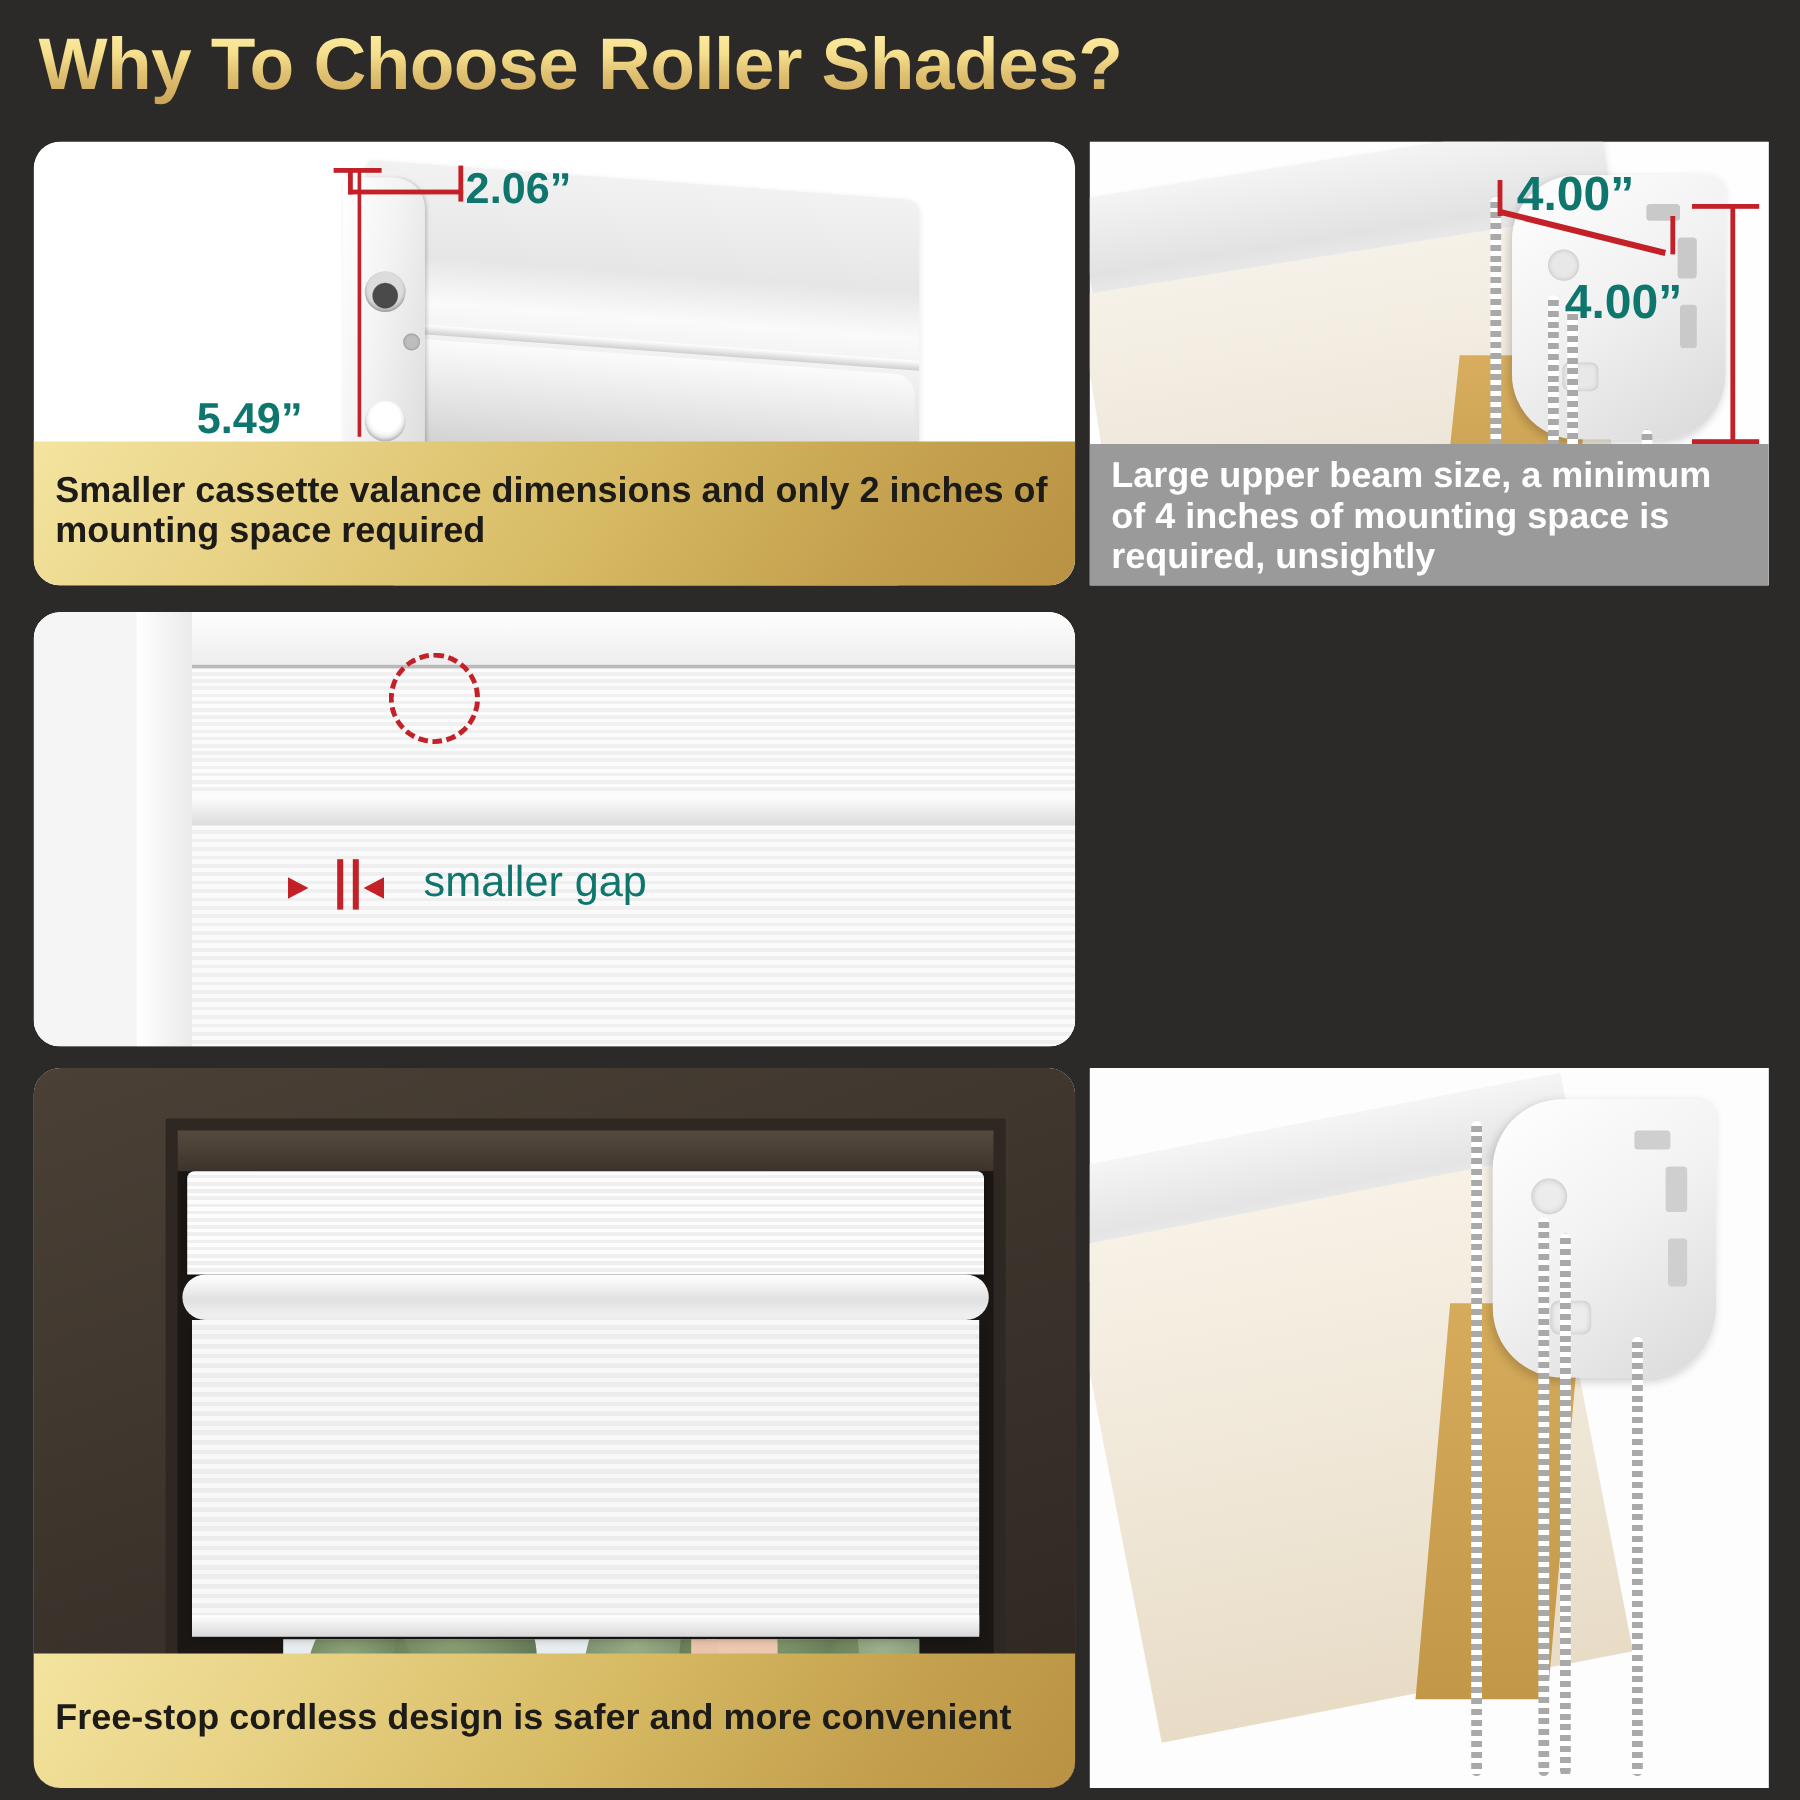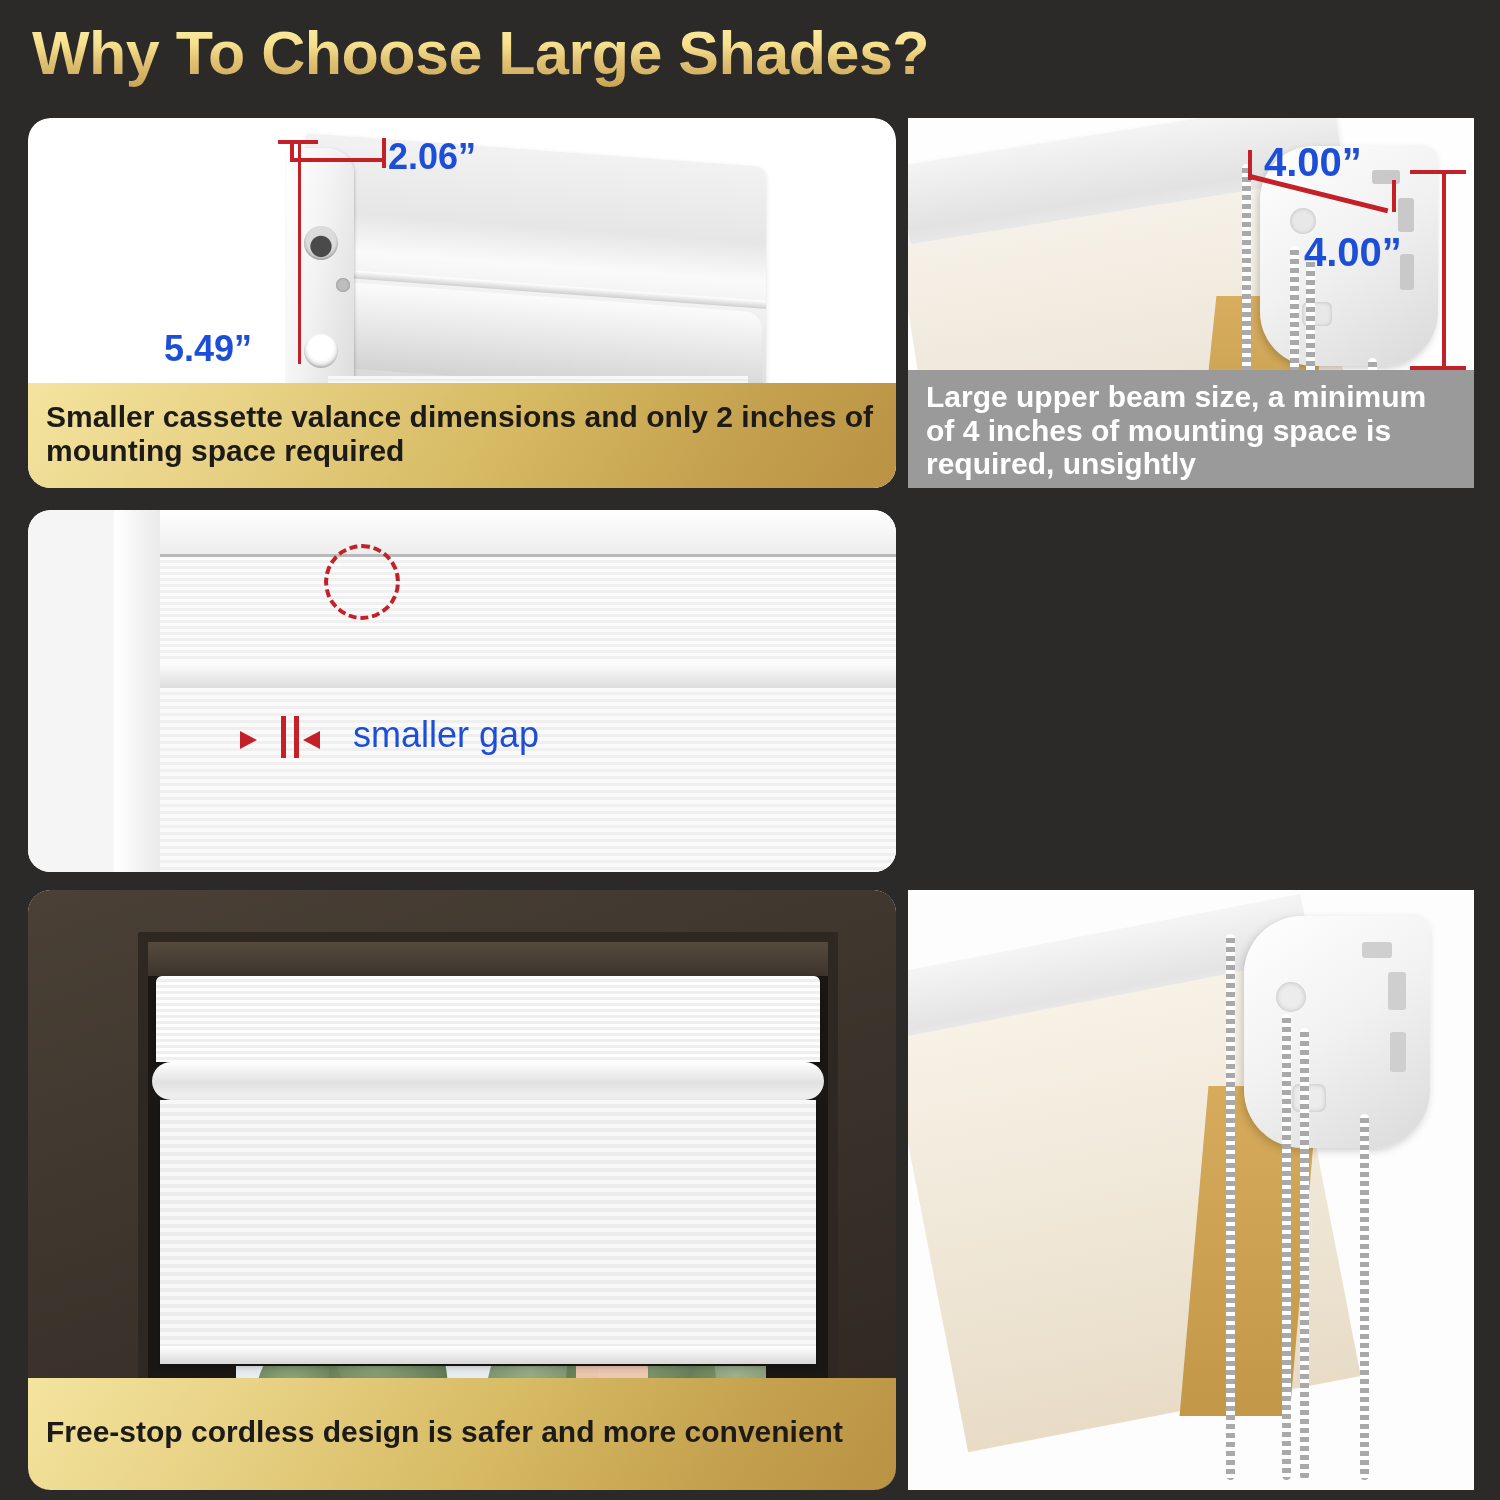--- a/index.html
+++ b/index.html
@@ -44,33 +44,33 @@
   .cap {
     position:absolute; left:0; right:0; bottom:0;
     display:flex; align-items:center;
     padding:10px 18px 14px 18px;
     font-weight:bold; line-height:1.12;
   }
   .cap-gold {
     background:linear-gradient(125deg,#f4e49f 0%,#e9d488 22%,#d6b962 55%,#c5a24f 78%,#b99243 100%);
     color:#1d1b17; font-size:30px;
     border-radius:0 0 22px 22px;
-    height:105px;
+    height:120px;
   }
   .cap-gray {
     background:#9a9a9a; color:#ffffff; font-size:30px;
     height:110px; padding-top:17px;
   }
   .cap-gray.tall { height:118px; }
   .cap-gold.tall { height:112px; }
 
   
 
   .dimlabel {
-    position:absolute; color:#1d4ed8; font-weight:bold;
+    position:absolute; color:#0f766e; font-weight:bold;
     font-family:"Liberation Sans", sans-serif; white-space:nowrap;
   }
   .dimline { position:absolute; background:#c32027; }
 
   
   .p1 { background:#fff; }
   .p1-body {
     position:absolute; left:278px; top:32px; width:460px; height:240px;
     background:linear-gradient(180deg,#f2f2f2 0%,#e6e6e6 32%,#fafafa 48%,#ebebeb 70%,#d9d9d9 100%);
     transform:skewY(4.2deg);
@@ -278,21 +278,21 @@
   }
   .arrow-r { border-left:17px solid #c32027; }
   .arrow-l { border-right:17px solid #c32027; }
   .gapbar { position:absolute; width:5px; background:#c32027; }
 </style>
 </head>
 <body>
 
 <div class="page">
 
-  <div class="title">Why To Choose Large Shades?</div>
+  <div class="title">Why To Choose Roller Shades?</div>
 
   <div class="grid">
 
     <div class="panel col-l row1 rounded-l">
       <div class="art p1">
         <div class="p1-body"></div>
         <div class="p1-lower"></div>
         <div class="p1-cap">
           <div class="knob1"></div>
           <div class="knob2"></div>

